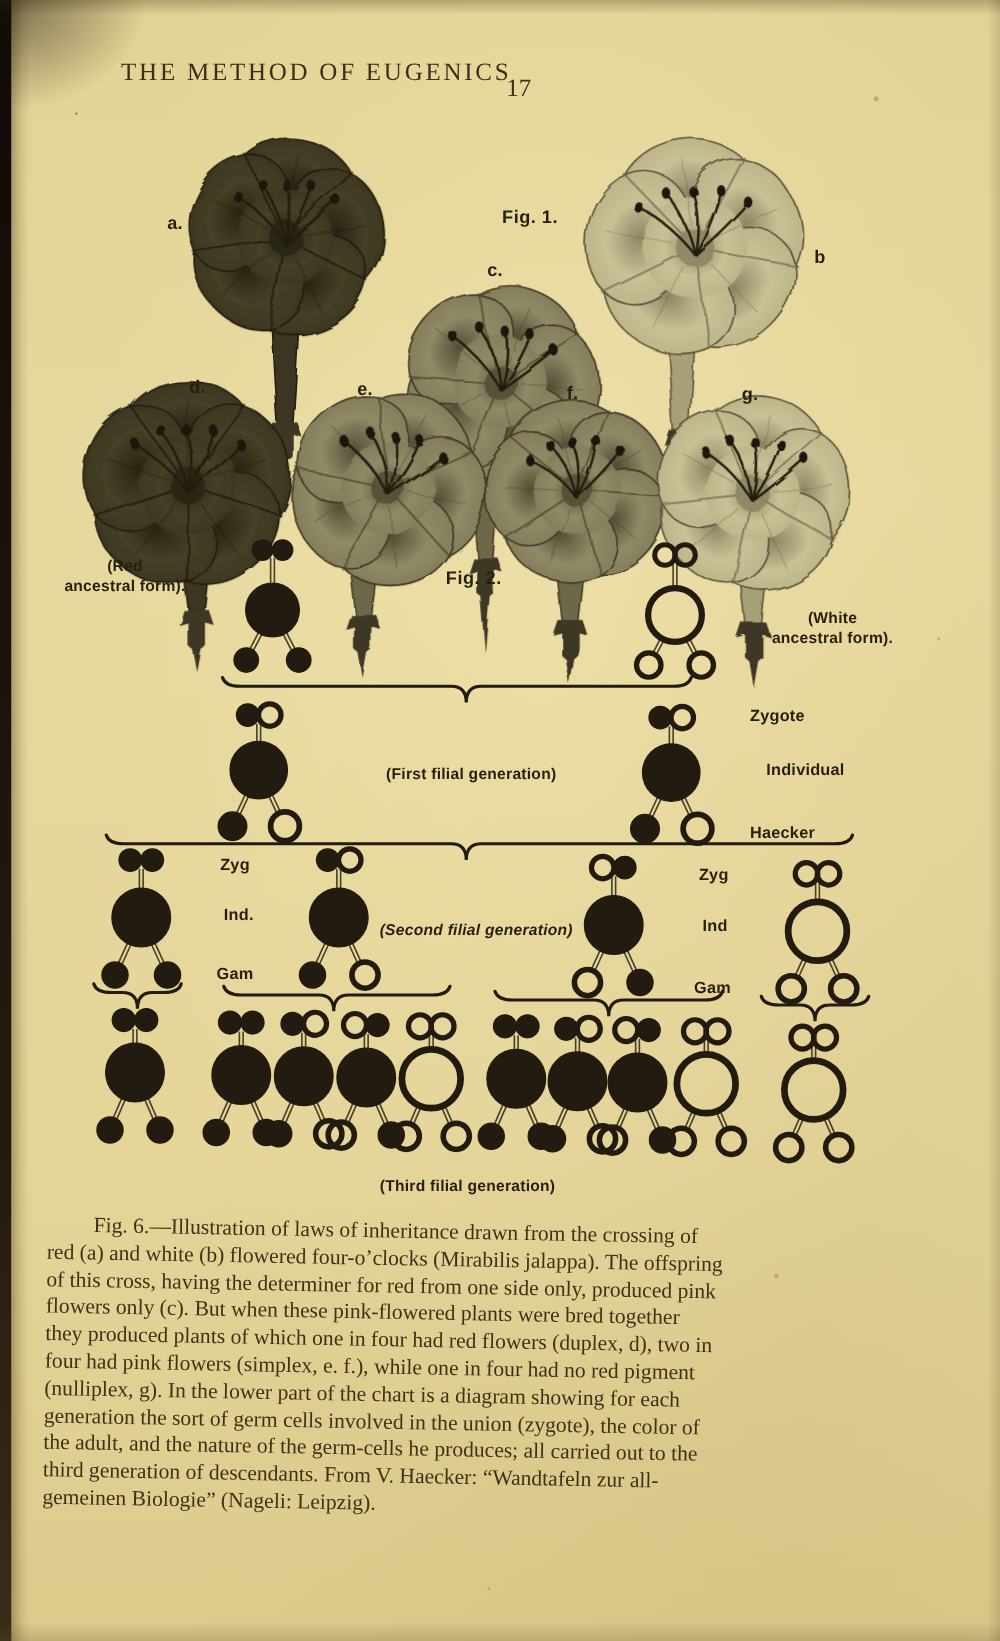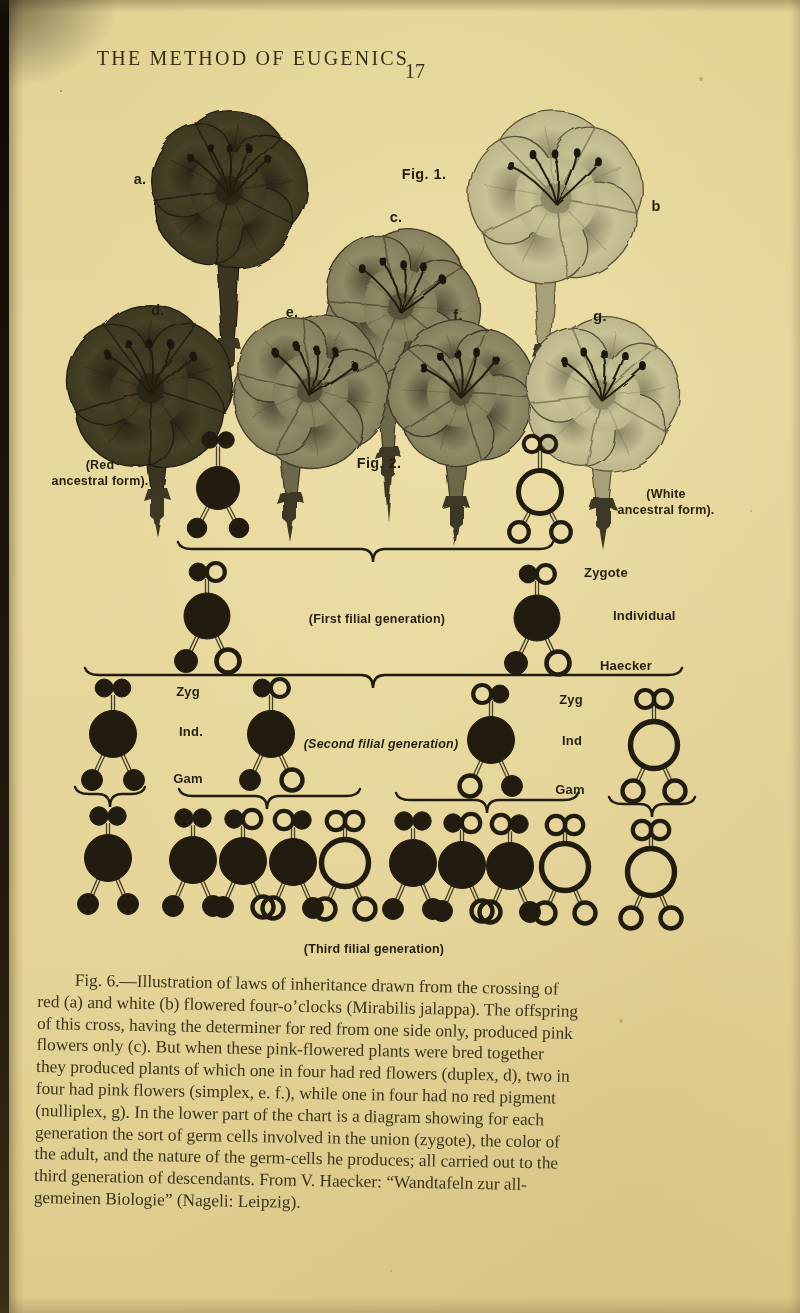--- a/index.html
+++ b/index.html
@@ -599,31 +599,31 @@
   <div class="dlabel fig" style="left:402px;top:166px;padding-left:44px;" data-name="fig1-label">Fig. 1.</div>
   <div class="dlabel flt" style="left:656px;top:198px;" data-name="flower-label-b">b</div>
   <div class="dlabel flt" style="left:396px;top:209px;" data-name="flower-label-c">c.</div>
   <div class="dlabel flt" style="left:158px;top:302px;" data-name="flower-label-d">d.</div>
   <div class="dlabel flt" style="left:292px;top:304px;" data-name="flower-label-e">e.</div>
   <div class="dlabel flt" style="left:458px;top:307px;" data-name="flower-label-f">f.</div>
   <div class="dlabel flt" style="left:600px;top:308px;" data-name="flower-label-g">g.</div>
 
   <div class="dlabel fig" style="left:379px;top:455px;" data-name="fig2-label">Fig. 2.</div>
 
-  <div class="dlabel small twoline" style="left:100px;top:458px;" data-name="red-ancestral-label">
+  <div class="dlabel small twoline" style="left:100px;top:446px;" data-name="red-ancestral-label">
     <div data-name="red-ancestral-line1">(Red</div>
     <div data-name="red-ancestral-line2">ancestral form).</div>
   </div>
   <div class="dlabel small twoline" style="left:666px;top:487px;" data-name="white-ancestral-label">
     <div data-name="white-ancestral-line1">(White</div>
     <div data-name="white-ancestral-line2">ancestral form).</div>
   </div>
 
   <div class="dlabel small" style="left:377px;top:612px;" data-name="first-filial-label">(First filial generation)</div>
-  <div class="dlabel" style="left:584px;top:565px;transform:none;" data-name="zygote-label">Zygote</div>
+  <div class="dlabel" style="left:600px;top:565px;transform:none;" data-name="zygote-label">Zygote</div>
   <div class="dlabel" style="left:597px;top:608px;transform:none;padding-left:16px;" data-name="individual-label">Individual</div>
   <div class="dlabel" style="left:600px;top:658px;transform:none;" data-name="gametes-label">Haecker</div>
 
   <div class="dlabel" style="left:188px;top:684px;" data-name="zyg-label-1">Zyg</div>
   <div class="dlabel" style="left:191px;top:724px;" data-name="ind-label-1">Ind.</div>
   <div class="dlabel" style="left:188px;top:771px;" data-name="gam-label-1">Gam</div>
   <div class="dlabel small" style="left:381px;top:737px;font-style:italic;" data-name="second-filial-label">(Second filial generation)</div>
   <div class="dlabel" style="left:571px;top:692px;" data-name="zyg-label-2">Zyg</div>
   <div class="dlabel" style="left:572px;top:733px;text-align:center;" data-name="ind-label-2">Ind</div>
   <div class="dlabel" style="left:570px;top:782px;" data-name="gam-label-2">Gam</div>

